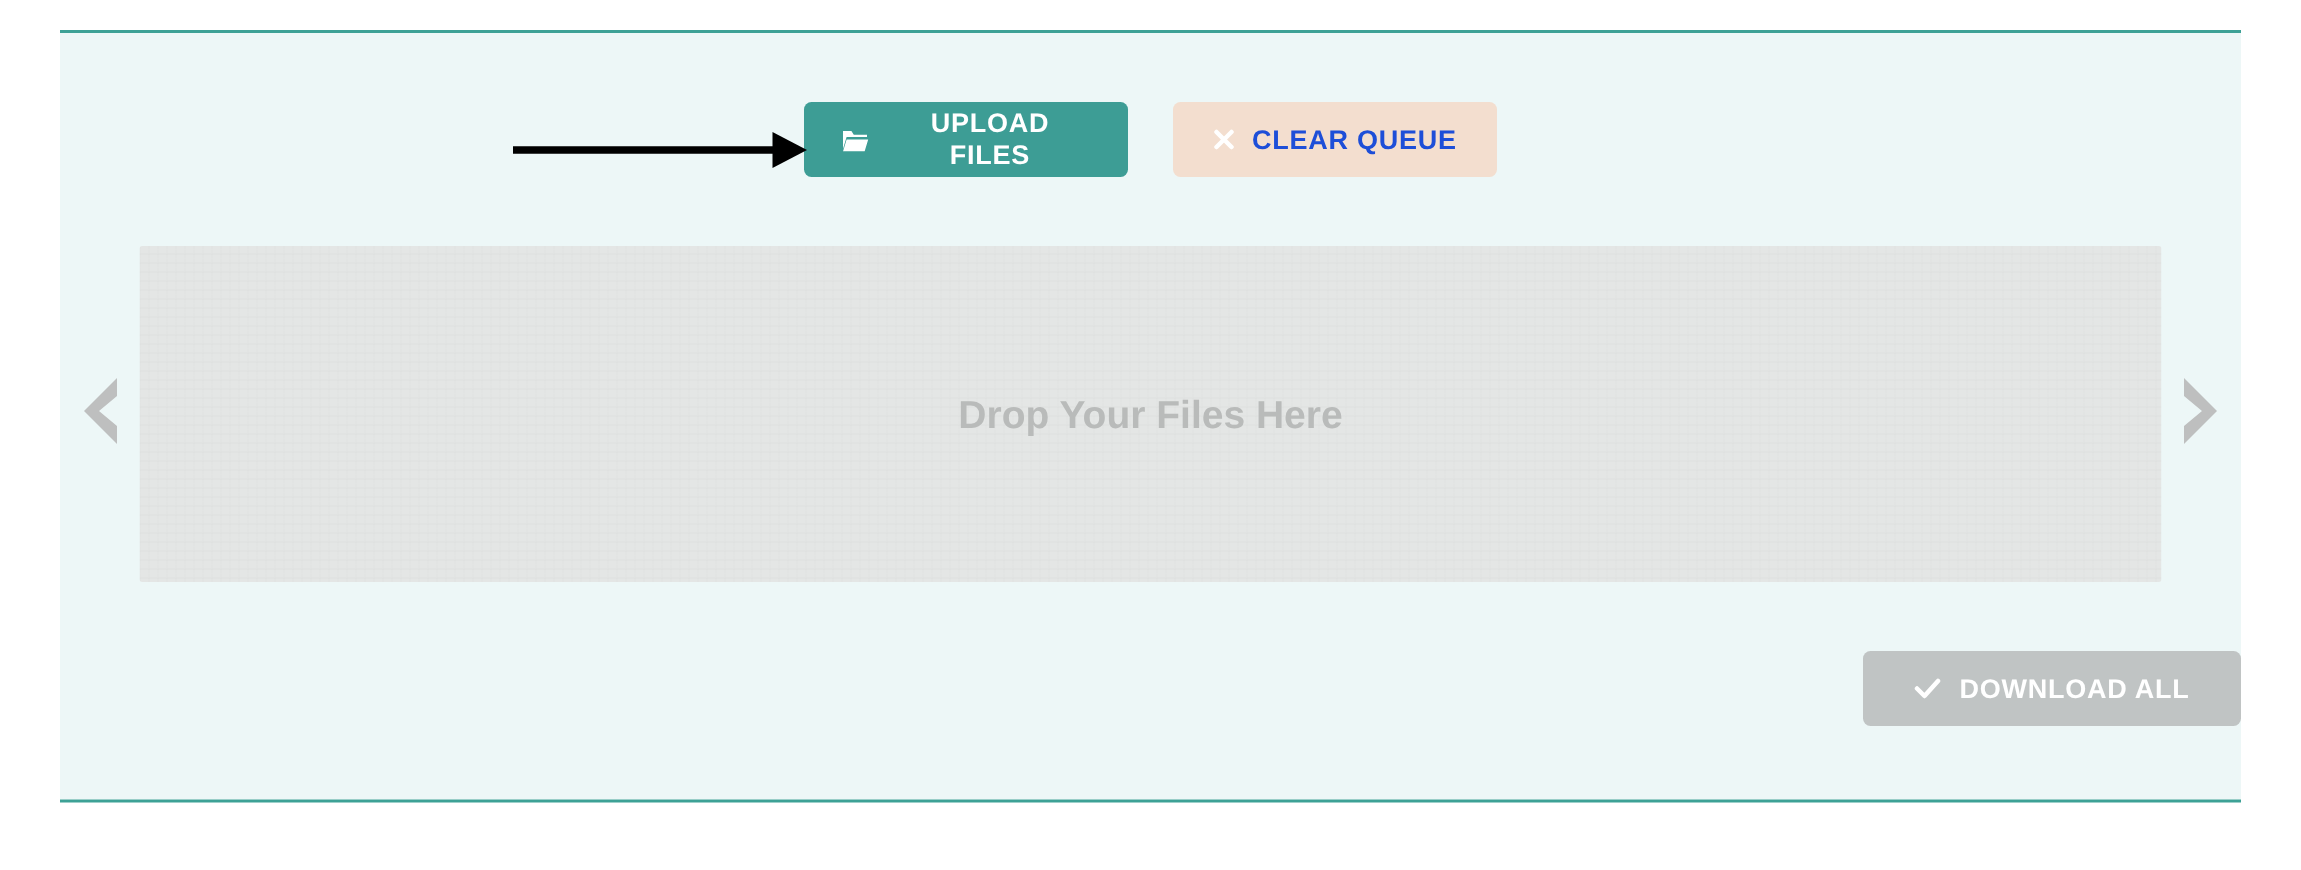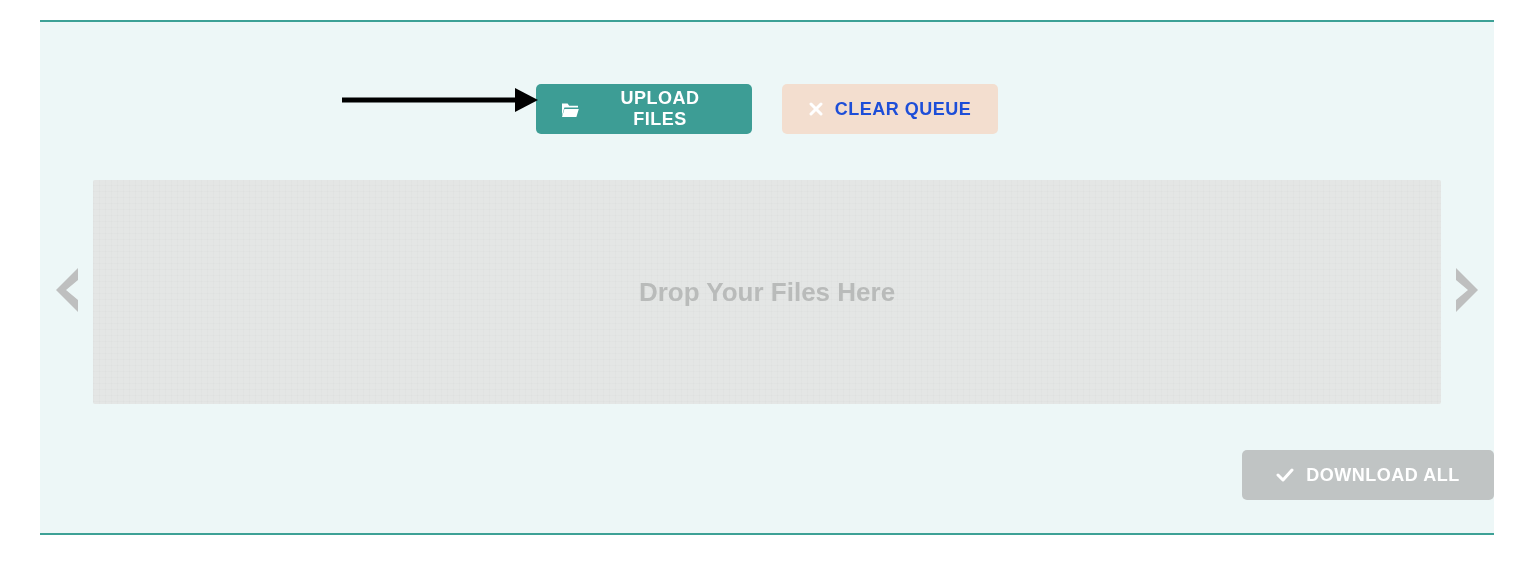--- a/index.html
+++ b/index.html
@@ -43,21 +43,21 @@
       left: 40px;
       right: 40px;
       bottom: 47px;
       background: #edf7f7;
     }
     .top-buttons {
       display: flex;
       justify-content: center;
       align-items: center;
       gap: 30px;
-      padding-top: 62px;
+      padding-top: 46px;
     }
     .btn {
       display: inline-flex;
       align-items: center;
       justify-content: center;
       gap: 12px;
       height: 50px;
       padding: 0 24px;
       border-radius: 5px;
       font-size: 18px;

